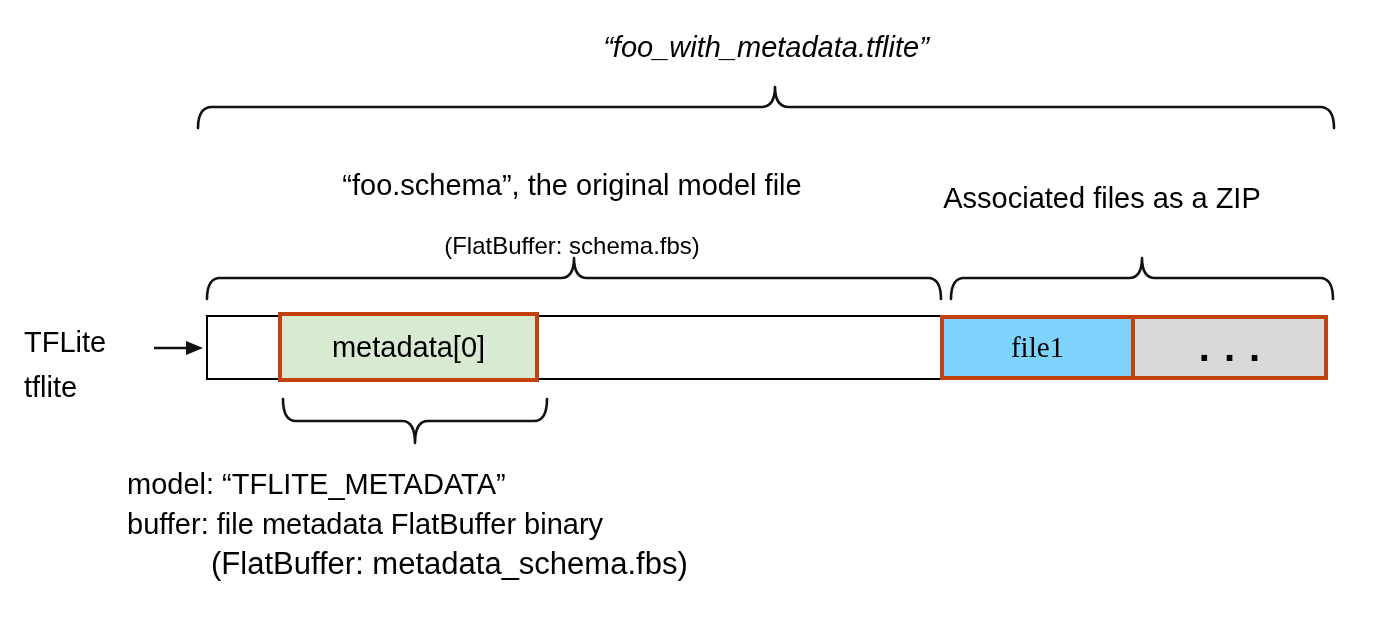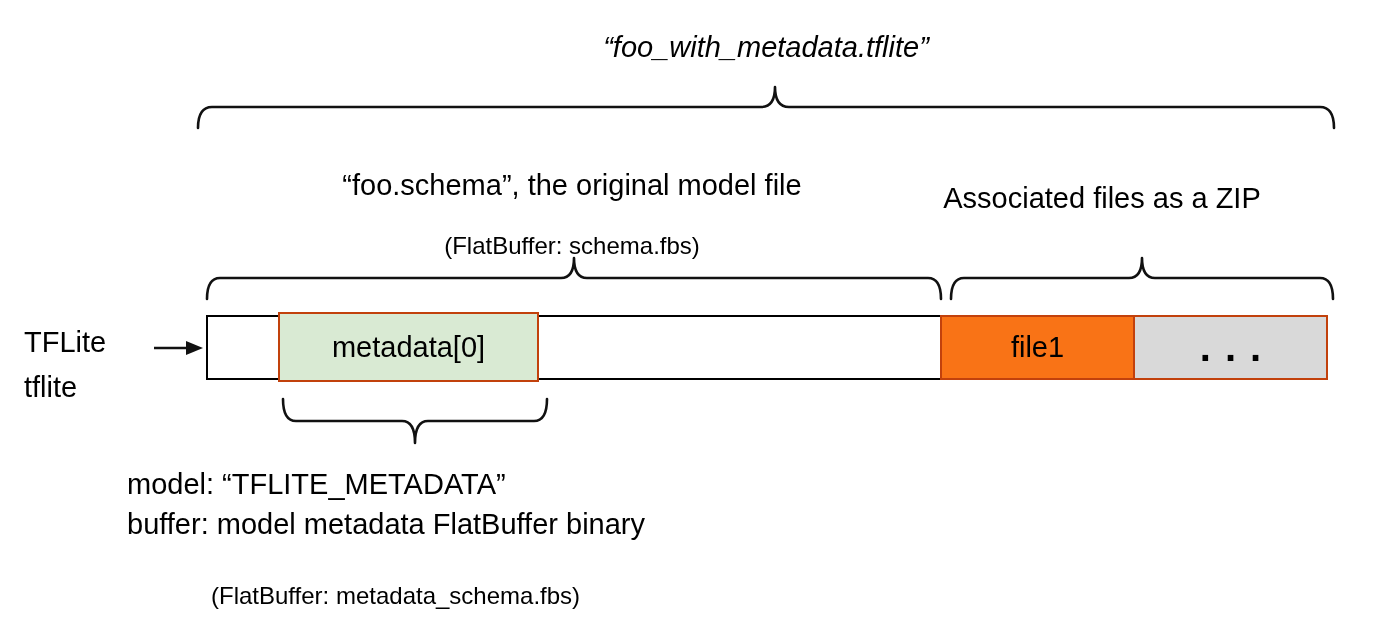--- a/index.html
+++ b/index.html
@@ -21,47 +21,48 @@
   svg.overlay line{stroke:#111;stroke-width:2.6;}
   svg.overlay polygon{fill:#111;stroke:none;}
 
   
   .bar-outline{
     left:206px;top:315px;width:1122px;height:65px;
     background:#fff;border:2px solid #000;box-sizing:border-box;
   }
   .seg{
     display:flex;align-items:center;justify-content:center;
-    box-sizing:border-box;border:2px solid #c2410c;
+    box-sizing:border-box;border:4px solid #c2410c;
     font-size:29px;
   }
   .seg-green{
     left:278px;top:312px;width:261px;height:70px;
     background:#d9ead3;
   }
   .seg-file1{
     left:940px;top:315px;width:195px;height:65px;
-    background:#f97316;
+    background:#7dd3fc;
+    font-family:Liberation Serif, serif;
   }
   .seg-dots{
     left:1135px;top:315px;width:193px;height:65px;
     background:#d9d9d9;border-left:none;
     font-size:40px;font-weight:700;letter-spacing:14px;
     padding-left:14px; 
   }
   .tflite-model{
     left:24px;top:320px;
     font-size:29px;line-height:45px;
   }
   .annotation{
     left:127px;top:464px;
     font-size:29px;line-height:40px;
   }
   .annotation .indent{
-    font-size:24px;padding-left:84px;margin-top:32px;
+    font-size:31px;padding-left:84px;
   }
 </style>
 </head>
 <body>
 
 <div class="canvas">
 
   <svg class="overlay" viewBox="0 0 1382 621">
     <path d="M 198,128 Q 198,107 212,107 L 761,107 Q 775,107 775,87 Q 775,107 789,107 L 1320,107 Q 1334,107 1334,128"></path>
     <path d="M 207,299 Q 207,278 220,278 L 561,278 Q 574,278 574,258 Q 574,278 587,278 L 928,278 Q 941,278 941,299"></path>
@@ -89,17 +90,17 @@
   </div>
   <div class="abs seg seg-file1">
     <span>file1</span>
   </div>
   <div class="abs seg seg-dots">
     <span>...</span>
   </div>
 
   <div class="abs annotation">
     <div>model: “TFLITE_METADATA”</div>
-    <div>buffer: model metadata FlatBuffer binary</div>
+    <div>buffer: file metadata FlatBuffer binary</div>
     <div class="indent">(FlatBuffer: metadata_schema.fbs)</div>
   </div>
 
 </div>
 
 </body></html>

